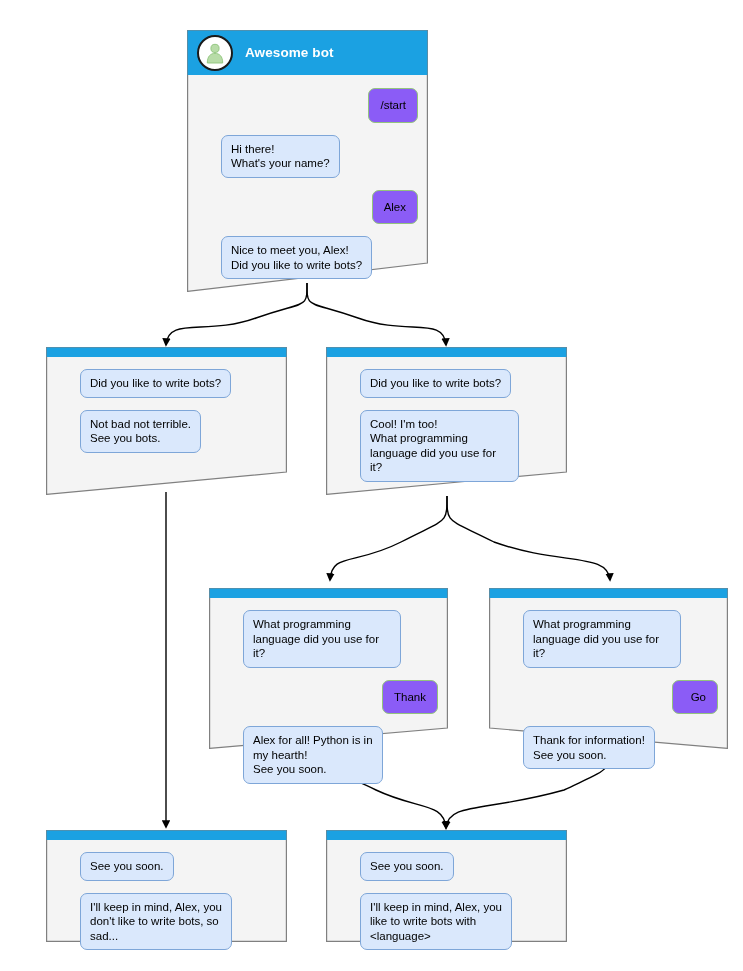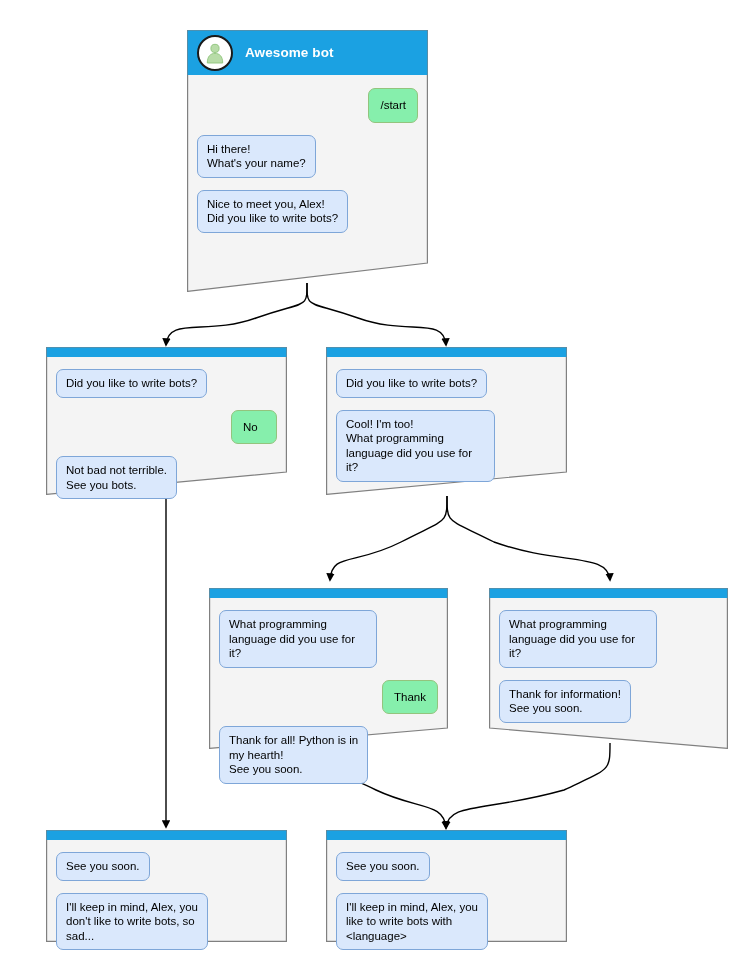--- a/index.html
+++ b/index.html
@@ -111,25 +111,26 @@
     color: #000000;
     border-radius: 7px;
     padding: 6px 9px;
     box-sizing: border-box;
     white-space: pre-line;
     max-width: 72%;
   }
   .bubble.bot {
     background: #dae8fc;
     border: 1px solid #7ea6d8;
+    margin-left: 24px;
   }
   .bubble.user {
-    background: #86efac;
+    background: #8b5cf6;
     border: 1px solid #93c47d;
-    text-align: left;
+    text-align: right;
     margin-left: 12px;
   }
   .bubble.user.pad {
     padding: 9px 11px;
     min-width: 46px;
   }
 </style>
 </head>
 <body>
 
@@ -170,42 +171,42 @@
         <div class="bot-title">Awesome bot</div>
       </div>
       <div class="chat-body" style="top:48px;">
         <div class="msg-row user">
           <div class="bubble user pad">/start</div>
         </div>
         <div class="msg-row bot">
           <div class="bubble bot">Hi there!
 What's your name?</div>
         </div>
+        <div class="msg-row user">
+          <div class="bubble user pad">Alex</div>
+        </div>
         <div class="msg-row bot">
           <div class="bubble bot">Nice to meet you, Alex!
 Did you like to write bots?</div>
         </div>
       </div>
     </div>
   </div>
 
   <div class="node" style="left:30px; top:347px; width:241px; height:148px;">
     <svg class="node-shape" viewBox="0 0 241 148" preserveAspectRatio="none">
       <path d="M 0.6,0.6 L 240.4,0.6 L 240.4,125 L 0.6,147.4 Z" fill="#f4f4f4" stroke="#808080" stroke-width="1.2"></path>
       <path d="M 0.6,0.6 L 240.4,0.6 L 240.4,10 L 0.6,10 Z" fill="#1ba1e2"></path>
     </svg>
     <div class="node-inner">
       <div class="node-header thin"></div>
       <div class="chat-body" style="top:12px;">
         <div class="msg-row bot">
           <div class="bubble bot">Did you like to write bots?</div>
         </div>
-        <div class="msg-row user">
-          <div class="bubble user pad">No</div>
-        </div>
         <div class="msg-row bot">
           <div class="bubble bot">Not bad not terrible.
 See you bots.</div>
         </div>
       </div>
     </div>
   </div>
 
   <div class="node" style="left:310px; top:347px; width:241px; height:148px;">
     <svg class="node-shape" viewBox="0 0 241 148" preserveAspectRatio="none">
@@ -236,40 +237,43 @@
       <div class="node-header thin"></div>
       <div class="chat-body" style="top:12px;">
         <div class="msg-row bot">
           <div class="bubble bot">What programming
 language did you use for it?</div>
         </div>
         <div class="msg-row user">
           <div class="bubble user pad">Thank</div>
         </div>
         <div class="msg-row bot">
-          <div class="bubble bot">Thank for all! Python is in
+          <div class="bubble bot">Alex for all! Python is in
 my hearth!
 See you soon.</div>
         </div>
       </div>
     </div>
   </div>
 
   <div class="node" style="left:473px; top:588px; width:239px; height:161px;">
     <svg class="node-shape" viewBox="0 0 239 161" preserveAspectRatio="none">
       <path d="M 0.6,0.6 L 238.4,0.6 L 238.4,160.4 L 0.6,140 Z" fill="#f4f4f4" stroke="#808080" stroke-width="1.2"></path>
       <path d="M 0.6,0.6 L 238.4,0.6 L 238.4,10 L 0.6,10 Z" fill="#1ba1e2"></path>
     </svg>
     <div class="node-inner">
       <div class="node-header thin"></div>
       <div class="chat-body" style="top:12px;">
         <div class="msg-row bot">
           <div class="bubble bot">What programming
 language did you use for it?</div>
         </div>
+        <div class="msg-row user">
+          <div class="bubble user pad">Go</div>
+        </div>
         <div class="msg-row bot">
           <div class="bubble bot">Thank for information!
 See you soon.</div>
         </div>
       </div>
     </div>
   </div>
 
   <div class="node" style="left:30px; top:830px; width:241px; height:112px;">
     <svg class="node-shape" viewBox="0 0 241 112" preserveAspectRatio="none">

